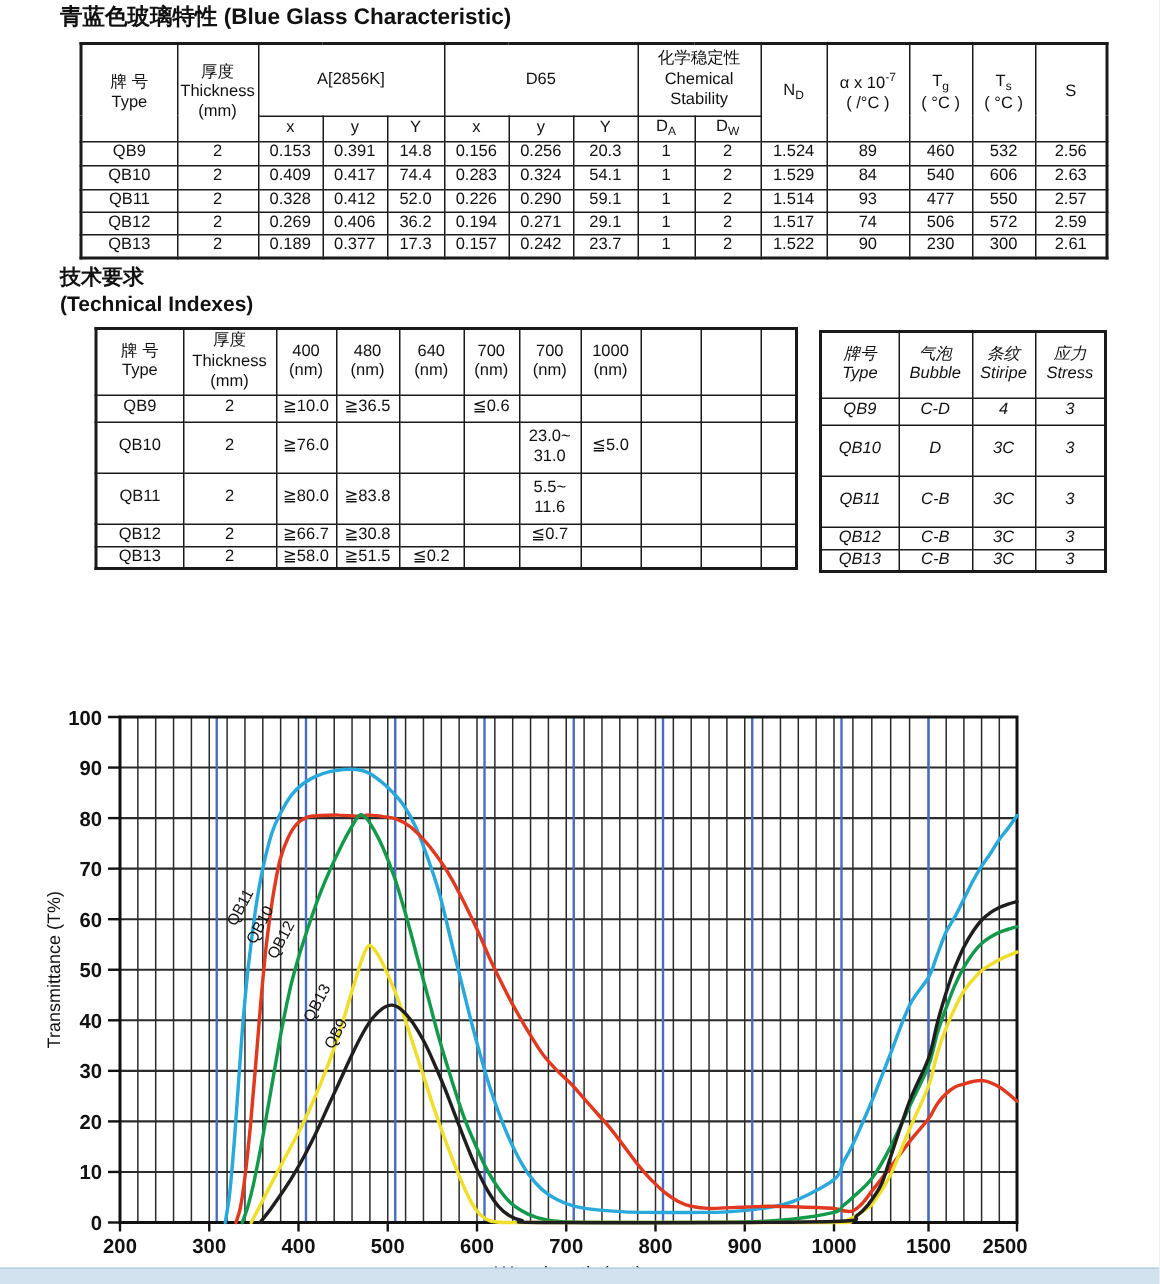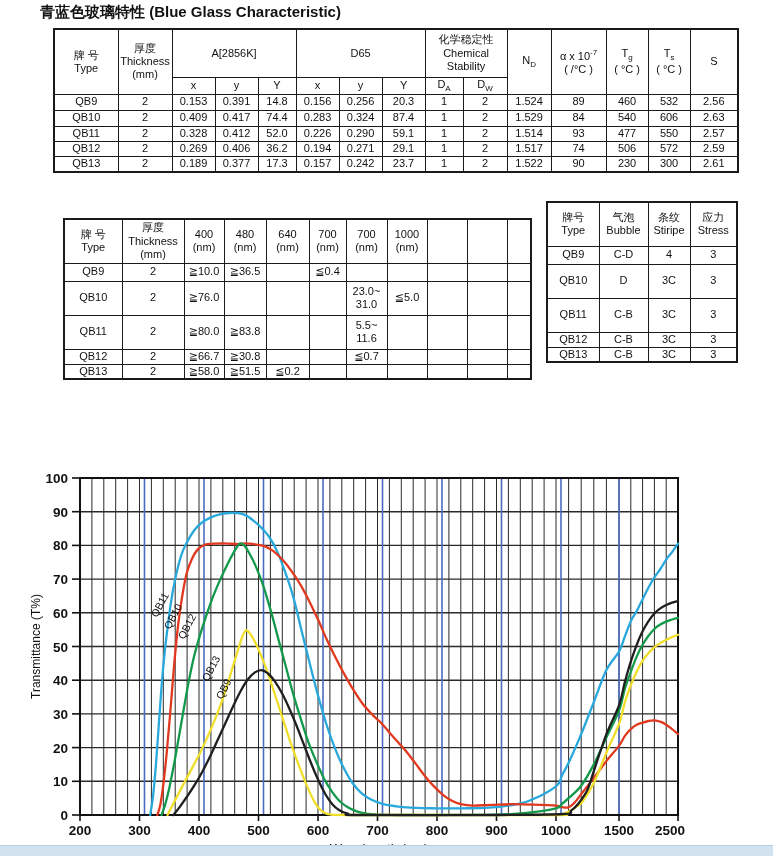--- a/index.html
+++ b/index.html
@@ -88,21 +88,21 @@
           <td>2.56</td>
         </tr>
         <tr style="height: 16px;">
           <td>QB10</td>
           <td>2</td>
           <td>0.409</td>
           <td>0.417</td>
           <td>74.4</td>
           <td>0.283</td>
           <td>0.324</td>
-          <td>87.4</td>
+          <td>54.1</td>
           <td>1</td>
           <td>2</td>
           <td>1.529</td>
           <td>84</td>
           <td>540</td>
           <td>606</td>
           <td>2.63</td>
         </tr>
         <tr style="height: 15px;">
           <td>QB11</td>
@@ -151,20 +151,22 @@
           <td>2</td>
           <td>1.522</td>
           <td>90</td>
           <td>230</td>
           <td>300</td>
           <td>2.61</td>
         </tr>
       </tbody>
   </table>
 
+  <div class="abs sec-title" style="left:40px;top:176px;font-size:14px;">技术要求
+(Technical Indexes)</div>
 
 
   <table class="grid abs" style="left:63px;top:218px;width:467px;">
     <colgroup>
       <col style="width:58px">
         <col style="width:62px">
         <col style="width:40px">
         <col style="width:42px">
       <col style="width:43px">
         <col style="width:37px">
@@ -198,21 +200,21 @@
         <td></td>
       </tr>
     </tbody>
     <tbody id="tech-body">
         <tr style="height: 18px;">
           <td>QB9</td>
           <td>2</td>
           <td>≧10.0</td>
           <td>≧36.5</td>
           <td></td>
-          <td>≦0.4</td>
+          <td>≦0.6</td>
           <td></td>
           <td></td>
           <td></td>
           <td></td>
           <td></td>
         </tr>
         <tr style="height: 34px;">
           <td>QB10</td>
           <td>2</td>
           <td>≧76.0</td>
@@ -262,21 +264,21 @@
           <td></td>
           <td></td>
           <td></td>
           <td></td>
           <td></td>
           <td></td>
         </tr>
       </tbody>
   </table>
 
-  <table class="grid abs" style="left:546px;top:201px;width:190px;">
+  <table class="grid abs" style="left:546px;top:220px;width:190px;font-style:italic;">
     <colgroup>
       <col style="width:52px">
         <col style="width:49px">
         <col style="width:42px">
         <col style="width:47px">
     </colgroup>
     <tbody>
       <tr style="height:44px">
         <td>牌号
 Type</td>

